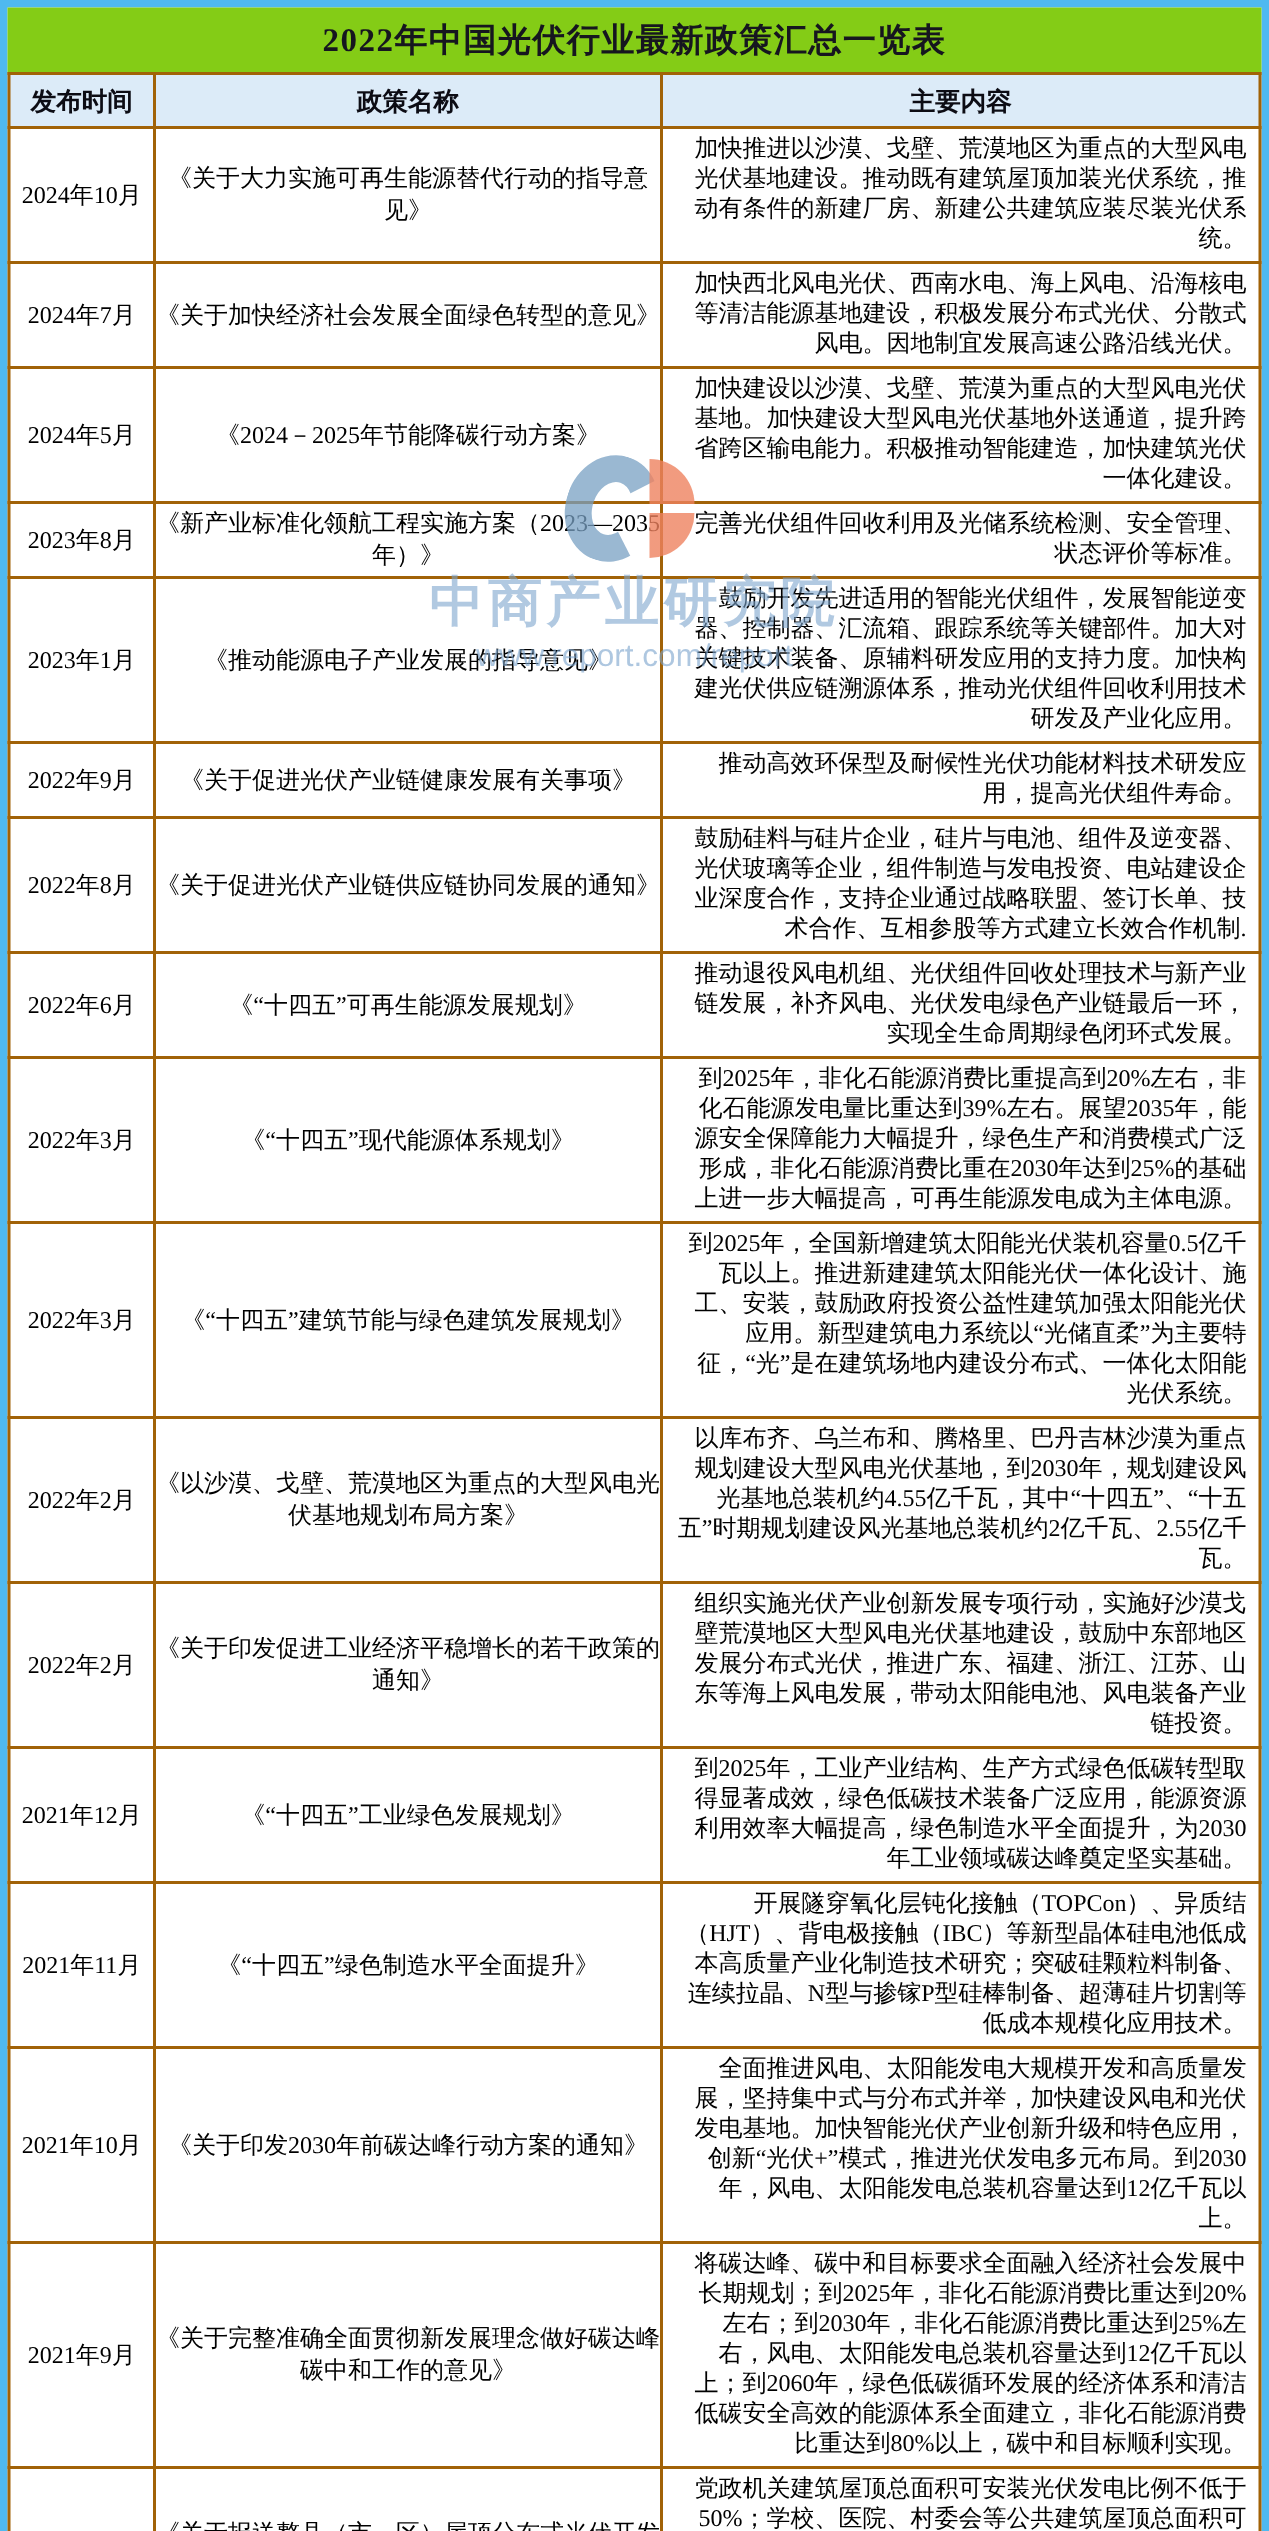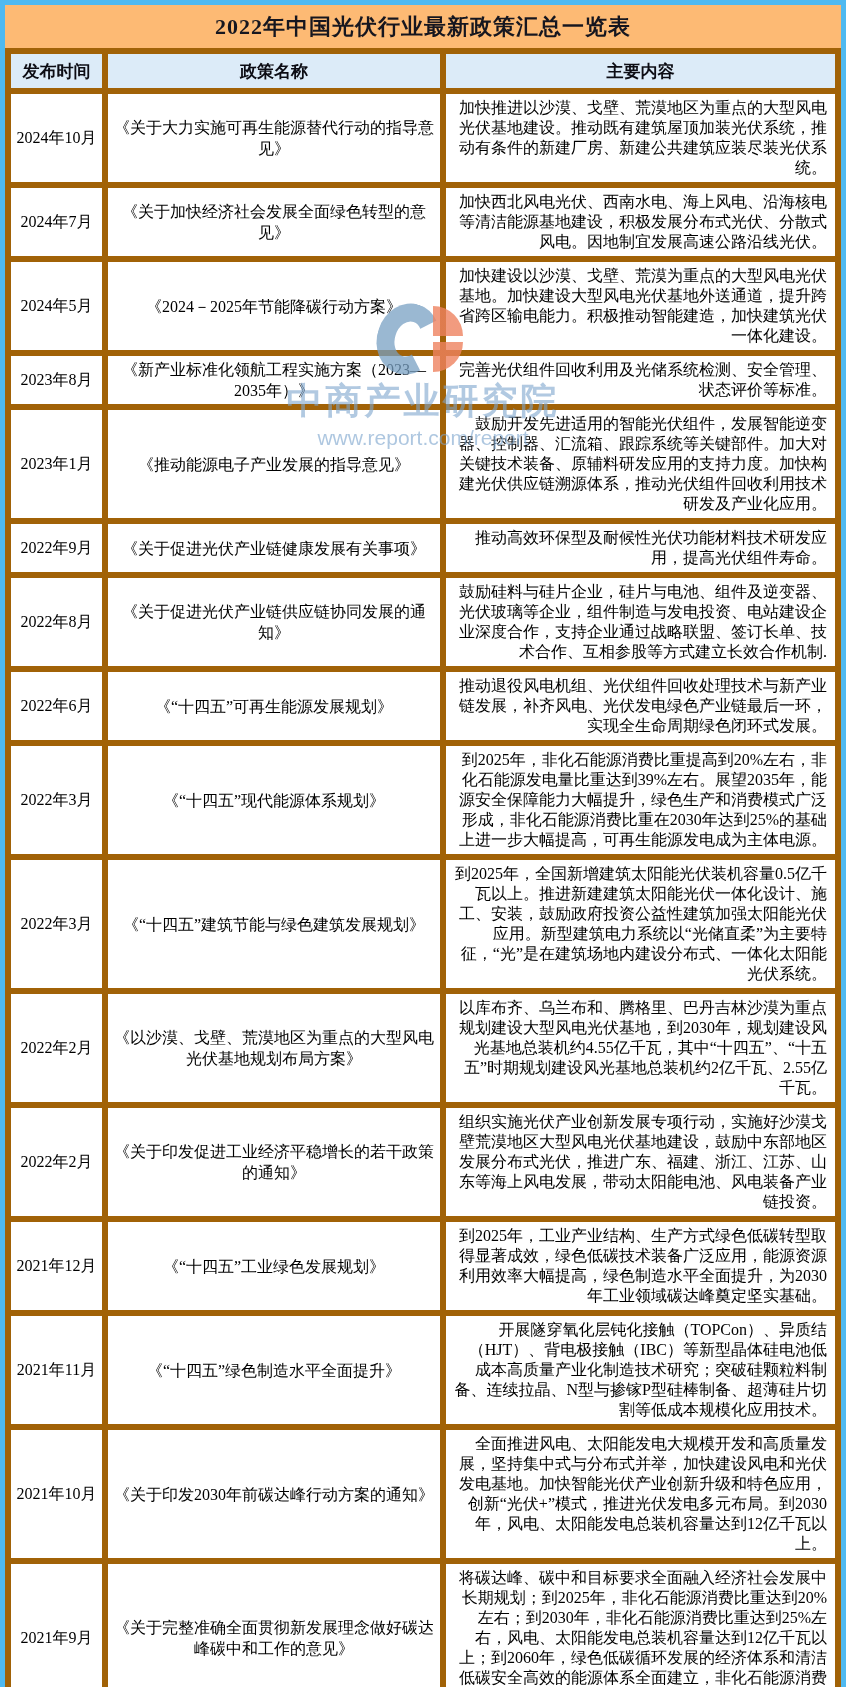--- a/index.html
+++ b/index.html
@@ -2,28 +2,28 @@
 <html><head>
 <meta charset="utf-8">
 <style>
   html,body { margin:0; padding:0; background:#ffffff; }
   body { width:846px; font-family:"Liberation Serif","DejaVu Serif",serif; color:#000; }
   .page {
     box-sizing:border-box; width:846px; min-height:1687px;
     border:5px solid #4fb9f0; background:#ffffff; position:relative;
   }
   .titlebar {
-    background:#fdba74; height:43px;
+    background:#84cc16; height:43px;
     display:flex; align-items:center; justify-content:center;
     font-size:22px; font-weight:bold; color:#16161f; letter-spacing:1px;
   }
   table.policy { width:100%; border-collapse:collapse; table-layout:fixed; }
   col.c-date { width:97px; }
   col.c-name { width:338px; }
-  table.policy th, table.policy td { border:6px solid #a16207; vertical-align:middle; }
+  table.policy th, table.policy td { border:2px solid #a16207; vertical-align:middle; }
   thead th {
     background:#dcebf8; font-size:17px; font-weight:bold; color:#0c0c14;
     height:30px; text-align:center; padding:2px;
   }
   td.date { text-align:center; font-size:16px; padding:2px; white-space:nowrap; }
   td.name { text-align:center; font-size:16px; padding:3px 0; line-height:21px; }
   td.content { text-align:right; font-size:16px; padding:4px 8px; line-height:20px; }
   
   .watermark {
     position:absolute; left:0; top:296px; width:100%;

